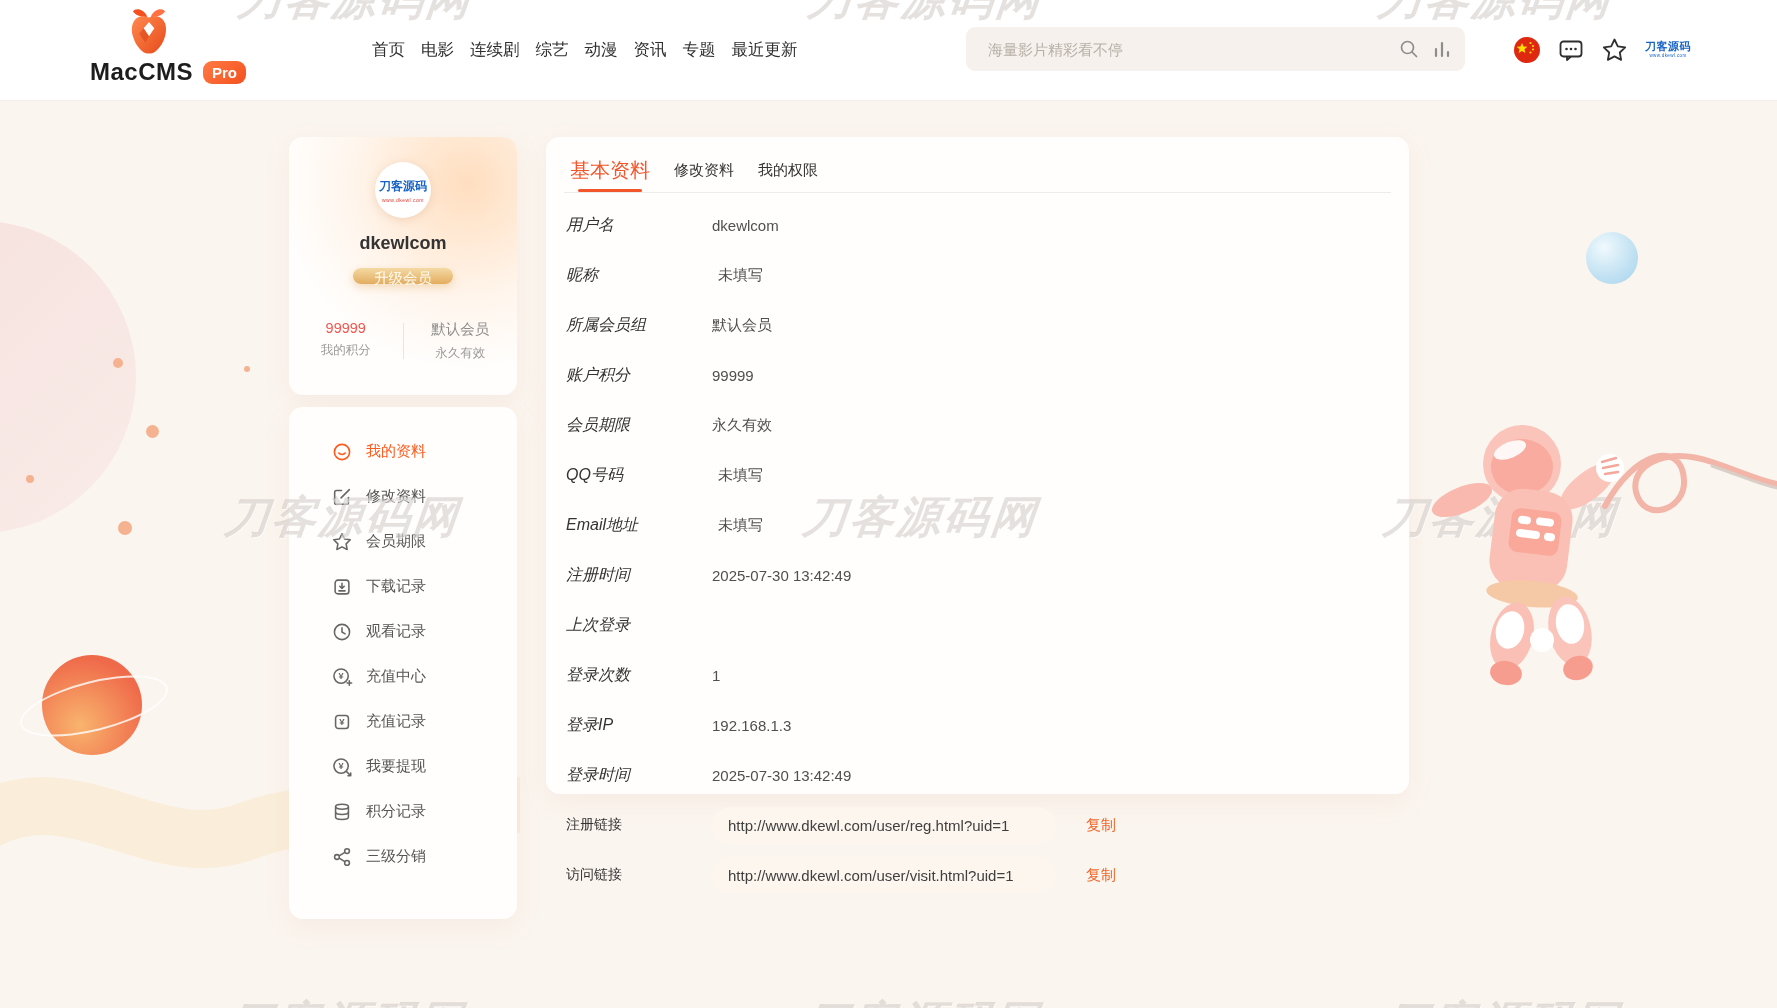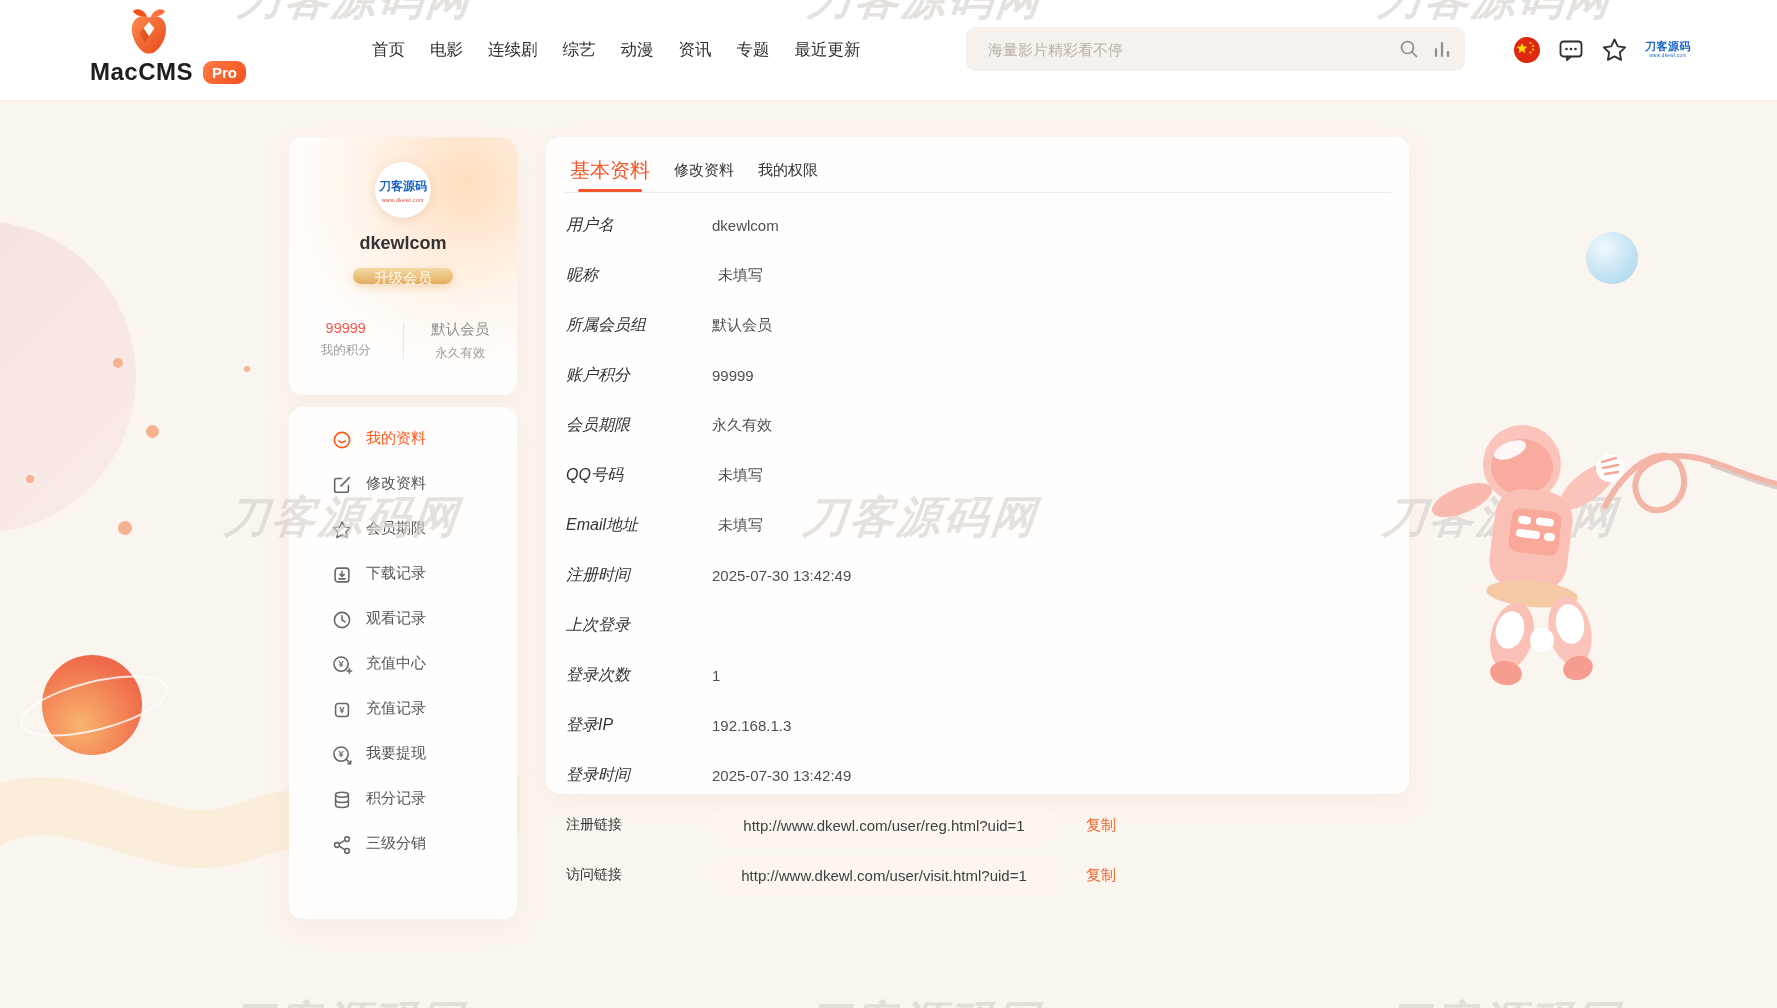--- a/index.html
+++ b/index.html
@@ -29,21 +29,21 @@
 
   
   .header{position:absolute;left:0;top:0;width:100%;height:100px;background:#ffffff;z-index:2;
     box-shadow:0 1px 0 rgba(150,120,100,.06);}
   .brand{position:absolute;left:97px;top:6px;width:142px;text-align:center;}
   .brand-apple{display:block;margin:0 auto;margin-left:30px;}
   .brand-line{display:flex;align-items:center;justify-content:center;gap:10px;margin-top:2px;}
   .brand-name{font-size:24px;font-weight:bold;color:#1d1d1d;letter-spacing:.5px;}
   .brand-badge{display:inline-block;background:linear-gradient(135deg,#ff7a45,#f4511e);color:#fff;
     font-size:15px;font-weight:bold;padding:3px 9px;border-radius:9px;}
-  .nav{position:absolute;left:372px;top:0;height:100px;display:flex;align-items:center;gap:25px;}
+  .nav{position:absolute;left:372px;top:0;height:100px;display:flex;align-items:center;gap:16px;}
   .nav a{font-size:16.5px;color:#2e2e2e;text-decoration:none;cursor:pointer;}
   .search{position:absolute;left:966px;top:27px;width:499px;height:44px;background:#f6f1ec;border-radius:9px;
     display:flex;align-items:center;}
   .search input{flex:1;border:none;outline:none;background:transparent;margin-left:20px;font-size:15px;color:#5c564f;
     font-family:"Liberation Sans","DejaVu Sans",sans-serif;}
   .search input::placeholder{color:#b7b0a8;}
   .search .sicon{margin-right:14px;cursor:pointer;display:flex;align-items:center;}
   .hicons{position:absolute;left:1513px;top:0;height:100px;display:flex;align-items:center;gap:17px;}
   .hicon{cursor:pointer;display:flex;align-items:center;}
   .minilogo{text-align:center;line-height:1;cursor:pointer;}
@@ -66,41 +66,41 @@
     box-shadow:0 3px 8px rgba(215,160,80,.35);font-family:inherit;}
   .p-stats{position:absolute;left:0;top:183px;width:100%;display:flex;}
   .p-col{flex:1;text-align:center;}
   .p-val{font-size:14.5px;color:#8c8c8c;}
   .p-val.red{color:#f2564d;}
   .p-lab{font-size:12.5px;color:#9b9b9b;margin-top:6px;}
   .p-divider{width:1px;background:#eee4dc;margin:3px 0;}
 
   .menu-card{left:289px;top:407px;width:228px;height:512px;}
   .menu{list-style:none;margin:0;padding:22px 0 0 42px;}
-  .menu li{height:45px;display:flex;align-items:flex-start;gap:13px;font-size:15px;color:#555;cursor:pointer;}
+  .menu li{height:45px;display:flex;align-items:center;gap:13px;font-size:15px;color:#555;cursor:pointer;}
   .menu li svg{color:#666;}
   .menu li.active{color:#fd5a1e;}
   .menu li.active svg{color:#fd5a1e;}
 
   
   .main-card{left:546px;top:137px;width:863px;height:657px;}
   .tabs{display:flex;align-items:flex-end;gap:24px;padding:20px 24px 0 24px;}
   .tab{font-size:15px;color:#333;cursor:pointer;padding-bottom:12px;position:relative;}
   .tab.active{font-size:20px;color:#f3562a;padding-bottom:8px;}
   .tab.active .underline{position:absolute;left:50%;transform:translateX(-50%);bottom:0;width:64px;height:3px;
     background:#f3562a;border-radius:2px;}
   .tab-divider{height:1px;background:#ececea;margin:0 18px;}
   .rows{padding:7px 0 0 20px;}
   .row{height:50px;display:flex;align-items:center;}
   .row .rlabel{width:146px;font-size:16px;color:#333;font-style:italic;}
   .row .rvalue{font-size:15px;color:#4f4f4f;}
   .link-row{height:50px;display:flex;align-items:center;}
   .link-row .rlabel{width:146px;font-size:14px;color:#333;}
   .link-pill{width:312px;height:37px;background:#fdf6ef;border:none;outline:none;border-radius:19px;
-    padding:0 16px;font-size:15px;color:#3f3f3f;font-family:"Liberation Sans","DejaVu Sans",sans-serif;text-align:center;}
+    padding:0 16px;font-size:15px;color:#3f3f3f;font-family:"Liberation Sans","DejaVu Sans",sans-serif;}
   .copy-btn{margin-left:24px;font-size:15px;color:#f0682c;cursor:pointer;background:none;border:none;font-family:inherit;}
 </style>
 </head>
 <body>
 
 <div class="page">
 
   <div class="bg-layer">
     <div class="big-pink-circle"></div>
     <div class="dot" style="left:113px;top:358px;width:10px;height:10px;"></div>

